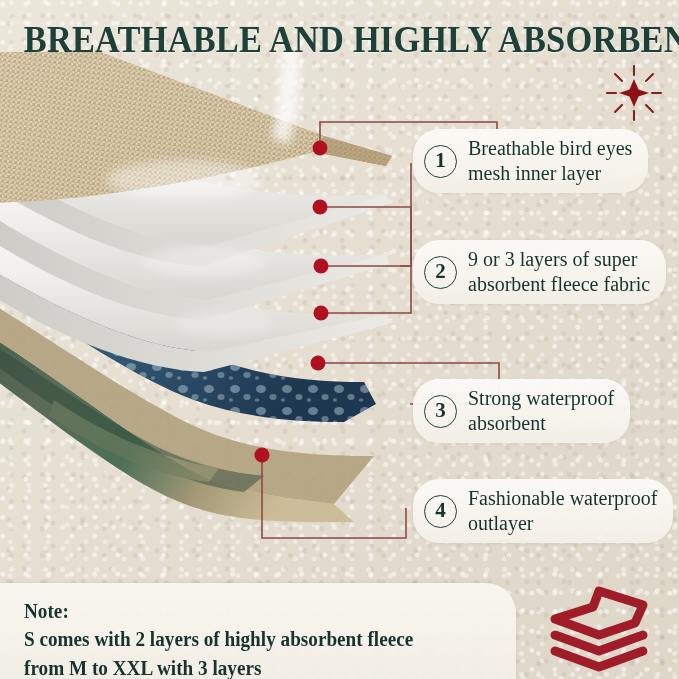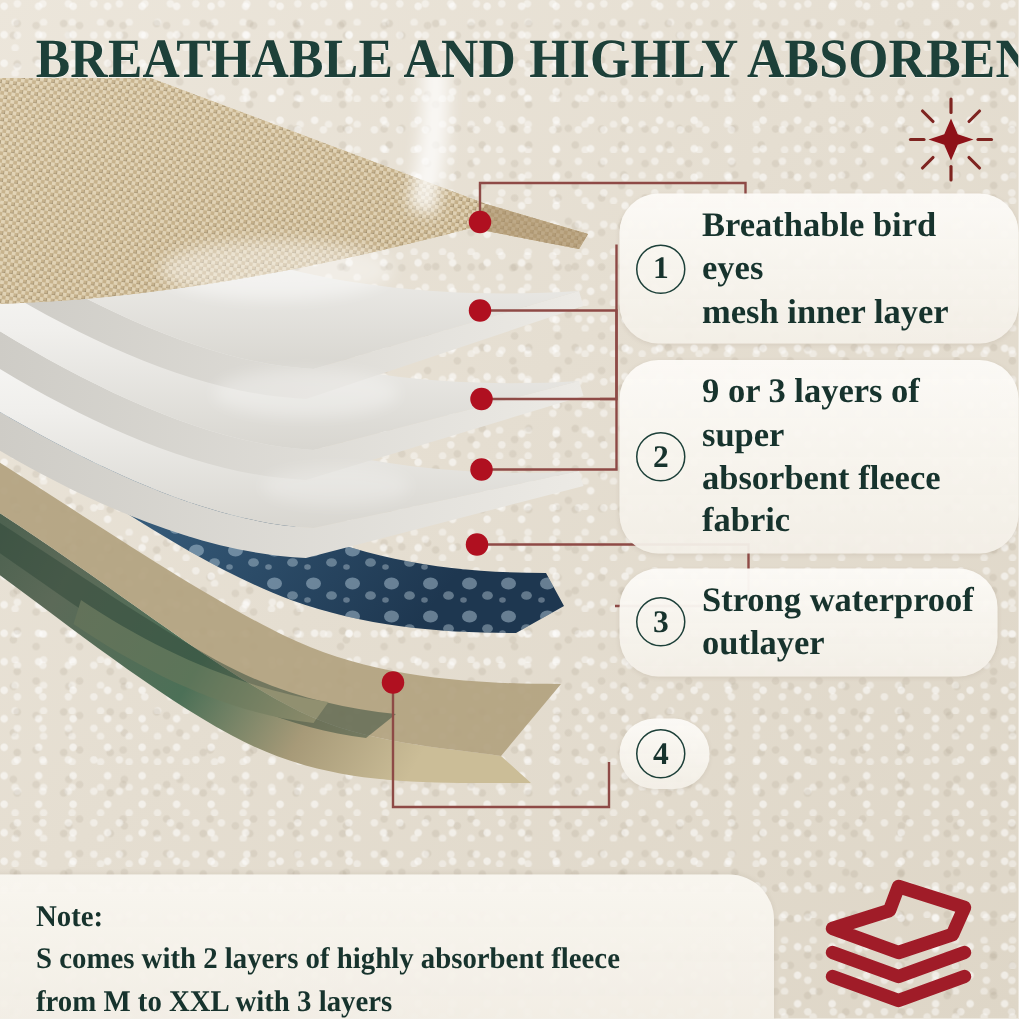--- a/index.html
+++ b/index.html
@@ -69,22 +69,22 @@
     display: flex; align-items: center; justify-content: center;
     font-family: "Liberation Serif", serif;
     font-weight: bold;
     font-size: 21px;
     color: #17332d;
     line-height: 1;
     padding-bottom: 1px;
   }
   .callout-text {
     font-family: "Liberation Serif", serif;
-    font-weight: bold;
-    font-size: 23px;
+    font-weight: normal;
+    font-size: 20px;
     line-height: 1.25;
     color: #17332d;
     white-space: pre-line;
   }
 
   #callout1 { left: 413px; top: 129px; }
   #callout2 { left: 413px; top: 240px; }
   #callout3 { left: 413px; top: 379px; }
   #callout4 { left: 413px; top: 479px; }
 
@@ -256,25 +256,27 @@
 
   <div class="callout" id="callout2">
     <div class="num-circle">2</div>
     <div class="callout-text">9 or 3 layers of super
 absorbent fleece fabric</div>
   </div>
 
   <div class="callout" id="callout3">
     <div class="num-circle">3</div>
     <div class="callout-text">Strong waterproof
-outlayer</div>
+absorbent</div>
   </div>
 
   <div class="callout" id="callout4">
     <div class="num-circle">4</div>
+    <div class="callout-text">Fashionable waterproof
+outlayer</div>
   </div>
 
   <div class="note-panel">
     <div class="note-text">Note:
 S comes with 2 layers of highly absorbent fleece
 from M to XXL with 3 layers</div>
   </div>
 
   <svg class="stack-icon" viewBox="0 0 112 90">
     <g stroke="#a01c28" stroke-width="9" fill="none" stroke-linejoin="round" stroke-linecap="round">

